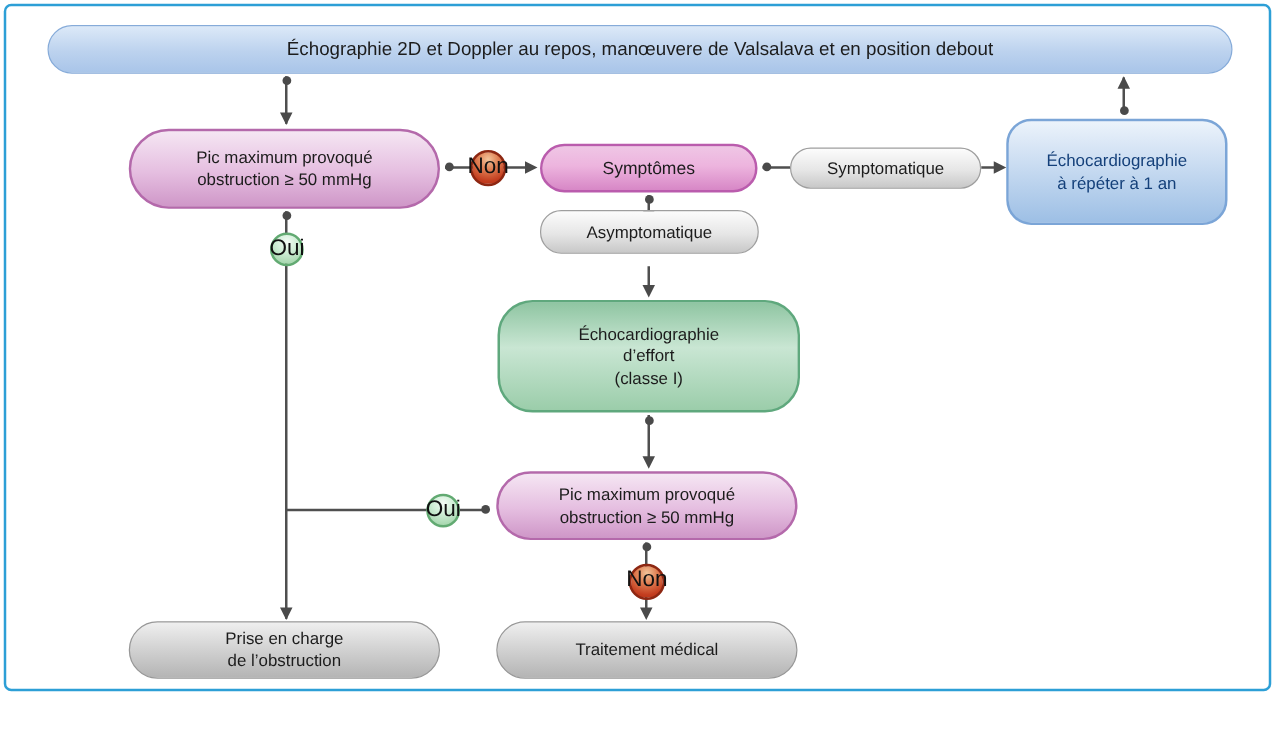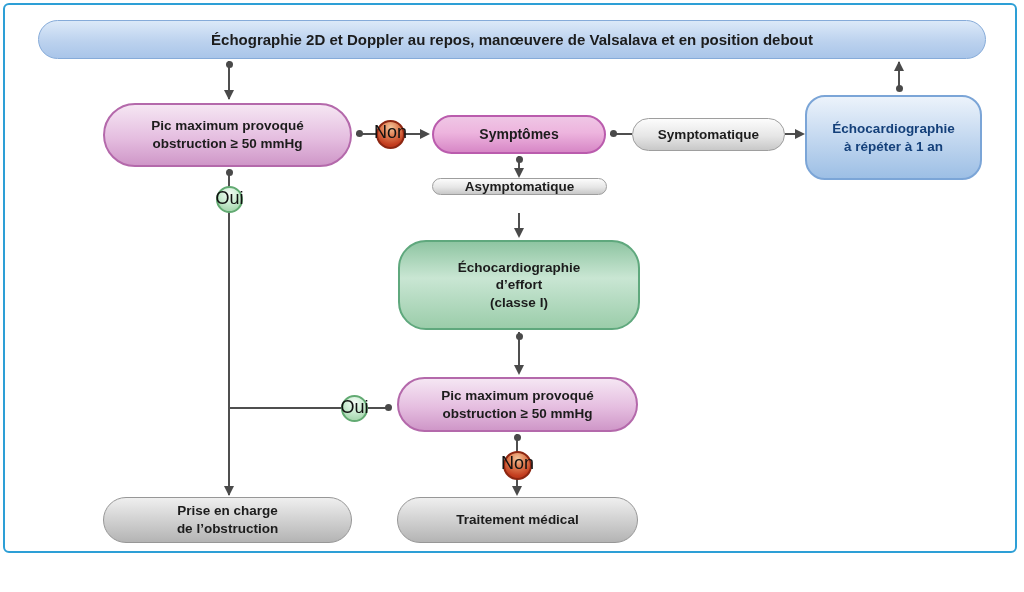--- a/index.html
+++ b/index.html
@@ -6,21 +6,21 @@
   #stage{
     position:relative;width:1024px;height:592px;background:#ffffff;
     font-family:"Liberation Sans","DejaVu Sans",sans-serif;color:#1c1c1c;overflow:hidden;
   }
   .frame{
     position:absolute;left:3px;top:3px;width:1014px;height:550px;
     border:2px solid #2d9fd6;border-radius:6px;background:#ffffff;box-sizing:border-box;
   }
   .node{
     position:absolute;display:flex;align-items:center;justify-content:center;
-    text-align:center;font-weight:bold;box-sizing:border-box;z-index:3;
+    text-align:center;font-weight:normal;box-sizing:border-box;z-index:3;
     line-height:1.3;
   }
   .banner{
     left:38px;top:20px;width:948px;height:39px;border-radius:20px;
     background:linear-gradient(180deg,#dce9f8 0%,#bcd2ee 55%,#a9c5e9 100%);
     border:1px solid #86abd9;font-size:15px;
   }
   .pink{
     background:linear-gradient(180deg,#f5e6f3 0%,#e5bee0 55%,#cf97c8 100%);
     border:2px solid #b469ab;
@@ -137,21 +137,21 @@
     <span>Symptomatique</span>
   </div>
 
   <div class="node blue-box fs13" style="left:805px;top:95px;width:177px;height:85px;border-radius:20px;">
     <span>
       <span style="display:block">Échocardiographie</span>
       <span style="display:block">à répéter à 1 an</span>
     </span>
   </div>
 
-  <div class="node grey-pill fs13" style="left:432px;top:178px;width:175px;height:17px;border-radius:17px;">
+  <div class="node grey-pill fs13" style="left:432px;top:168px;width:175px;height:35px;border-radius:17px;">
     <span>Asymptomatique</span>
   </div>
 
   <div class="node green-box fs13" style="left:398px;top:240px;width:242px;height:90px;border-radius:28px;">
     <span>
       <span style="display:block">Échocardiographie</span>
       <span style="display:block">d’effort</span>
       <span style="display:block">(classe I)</span>
     </span>
   </div>

